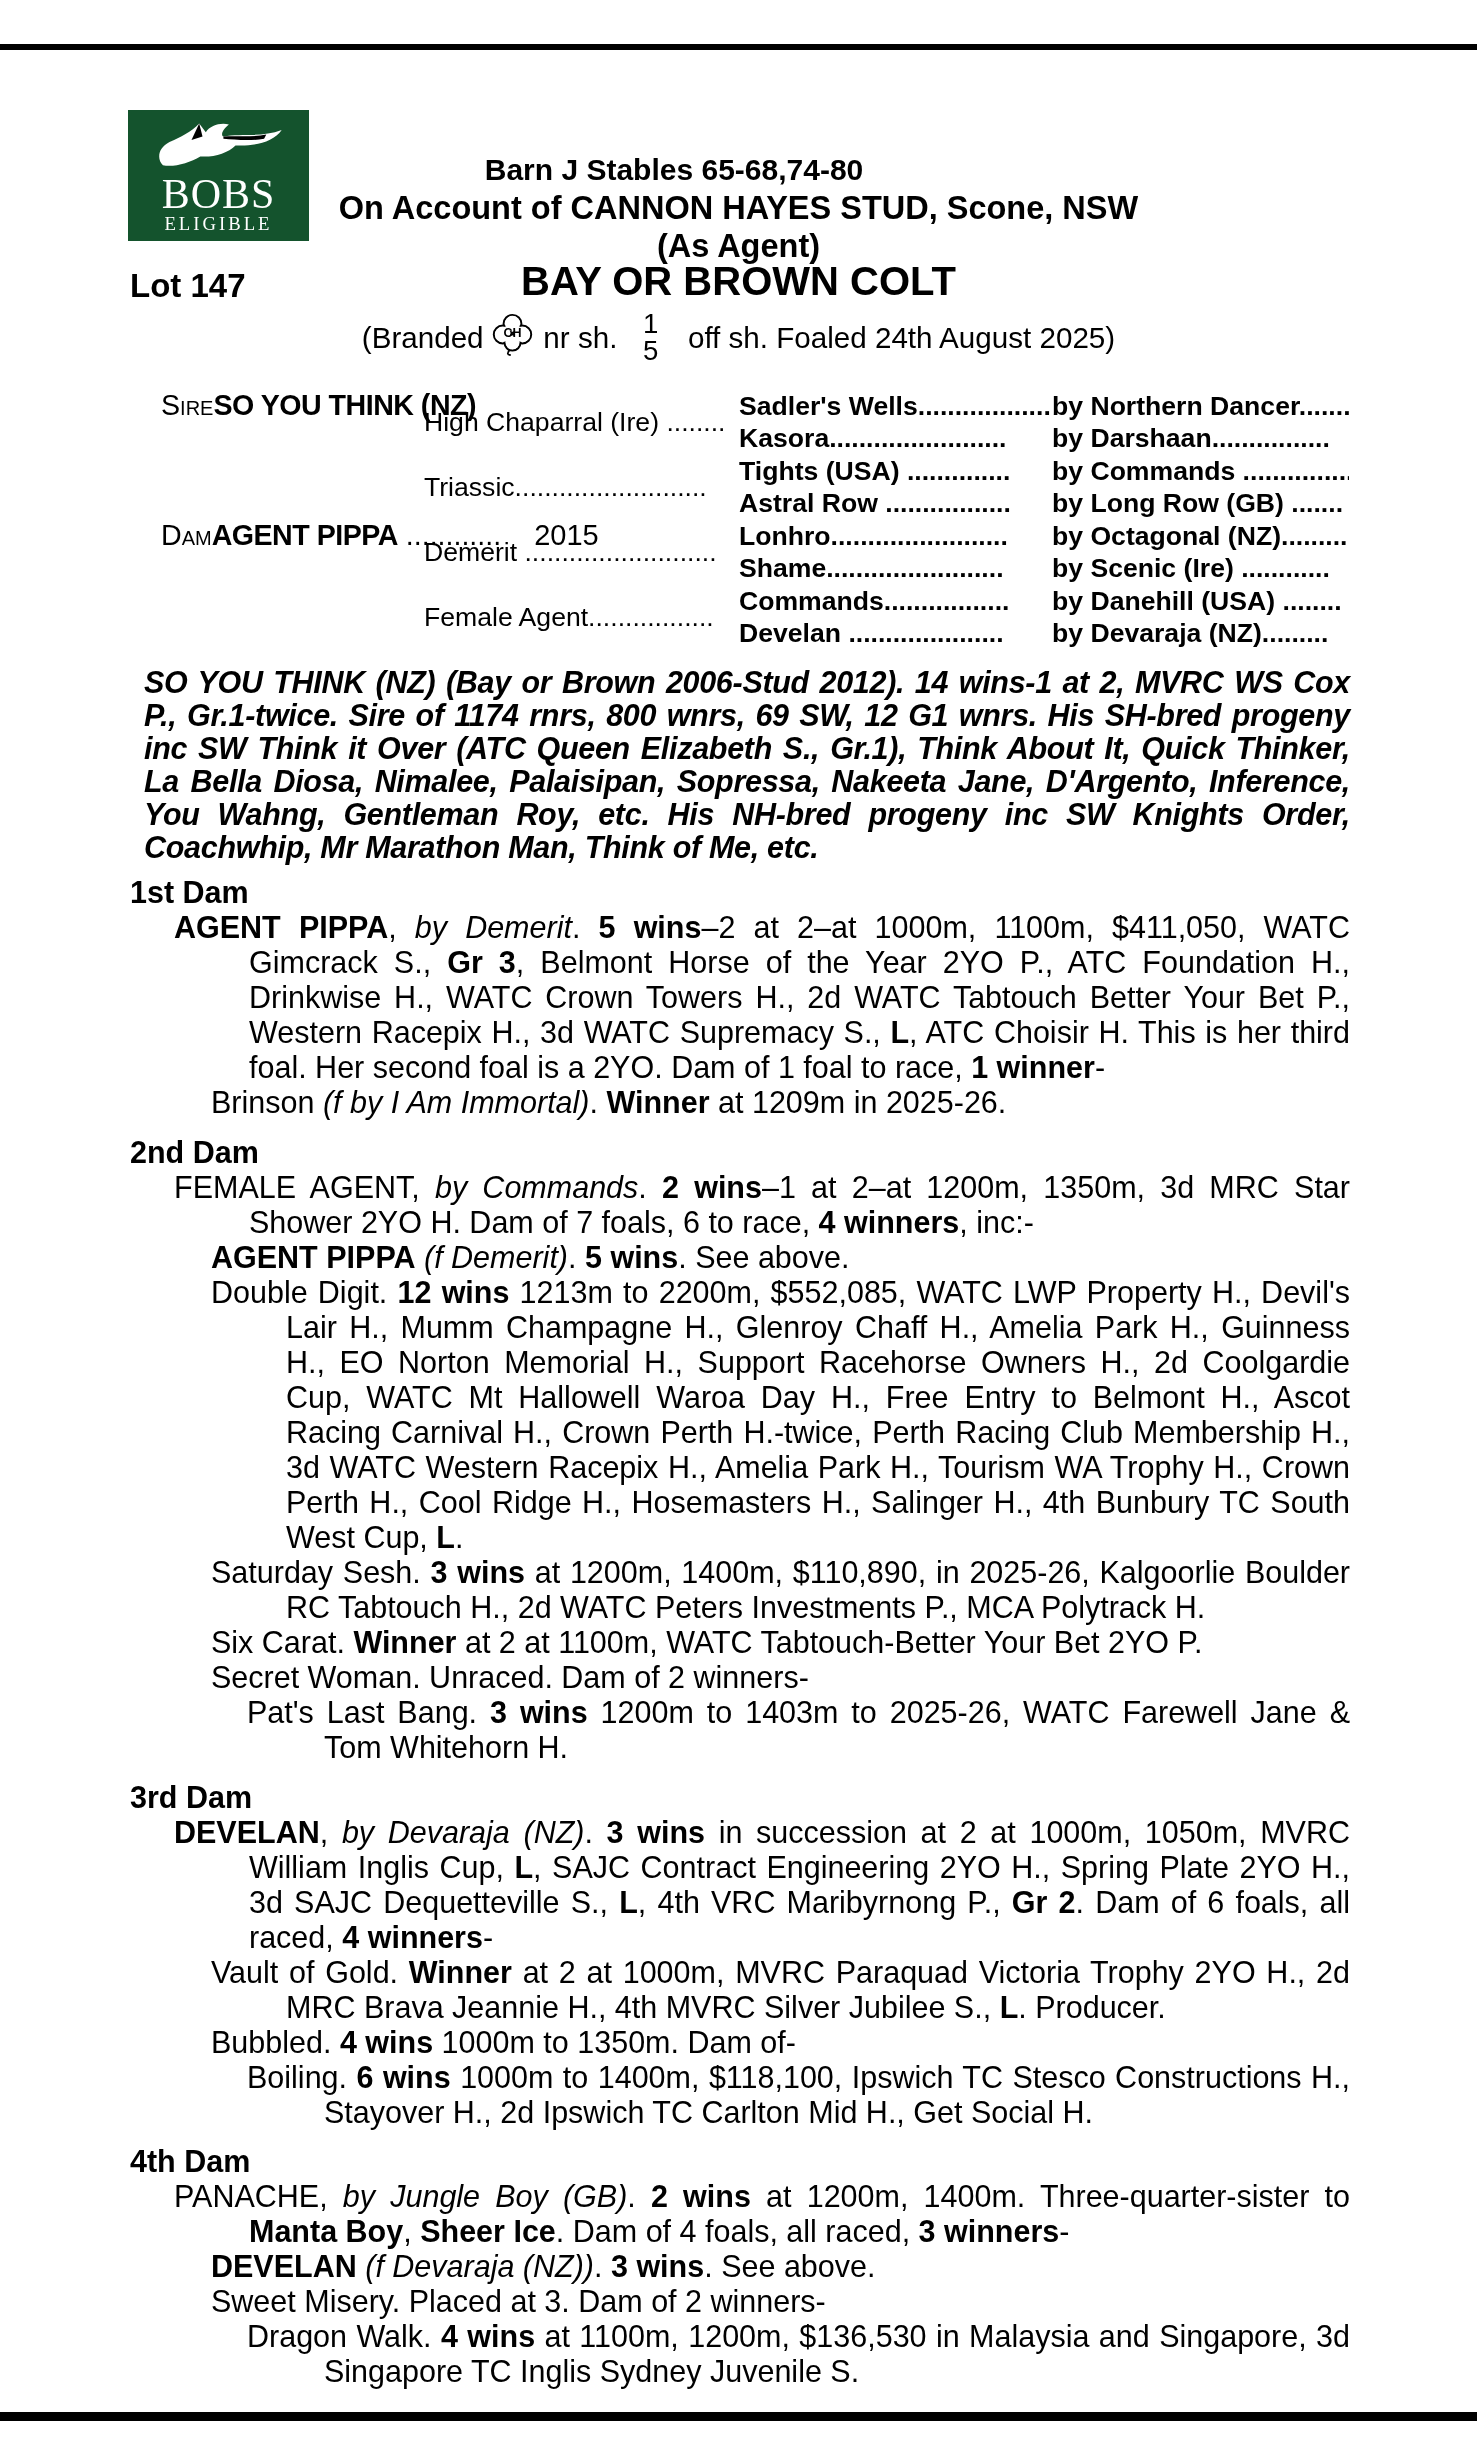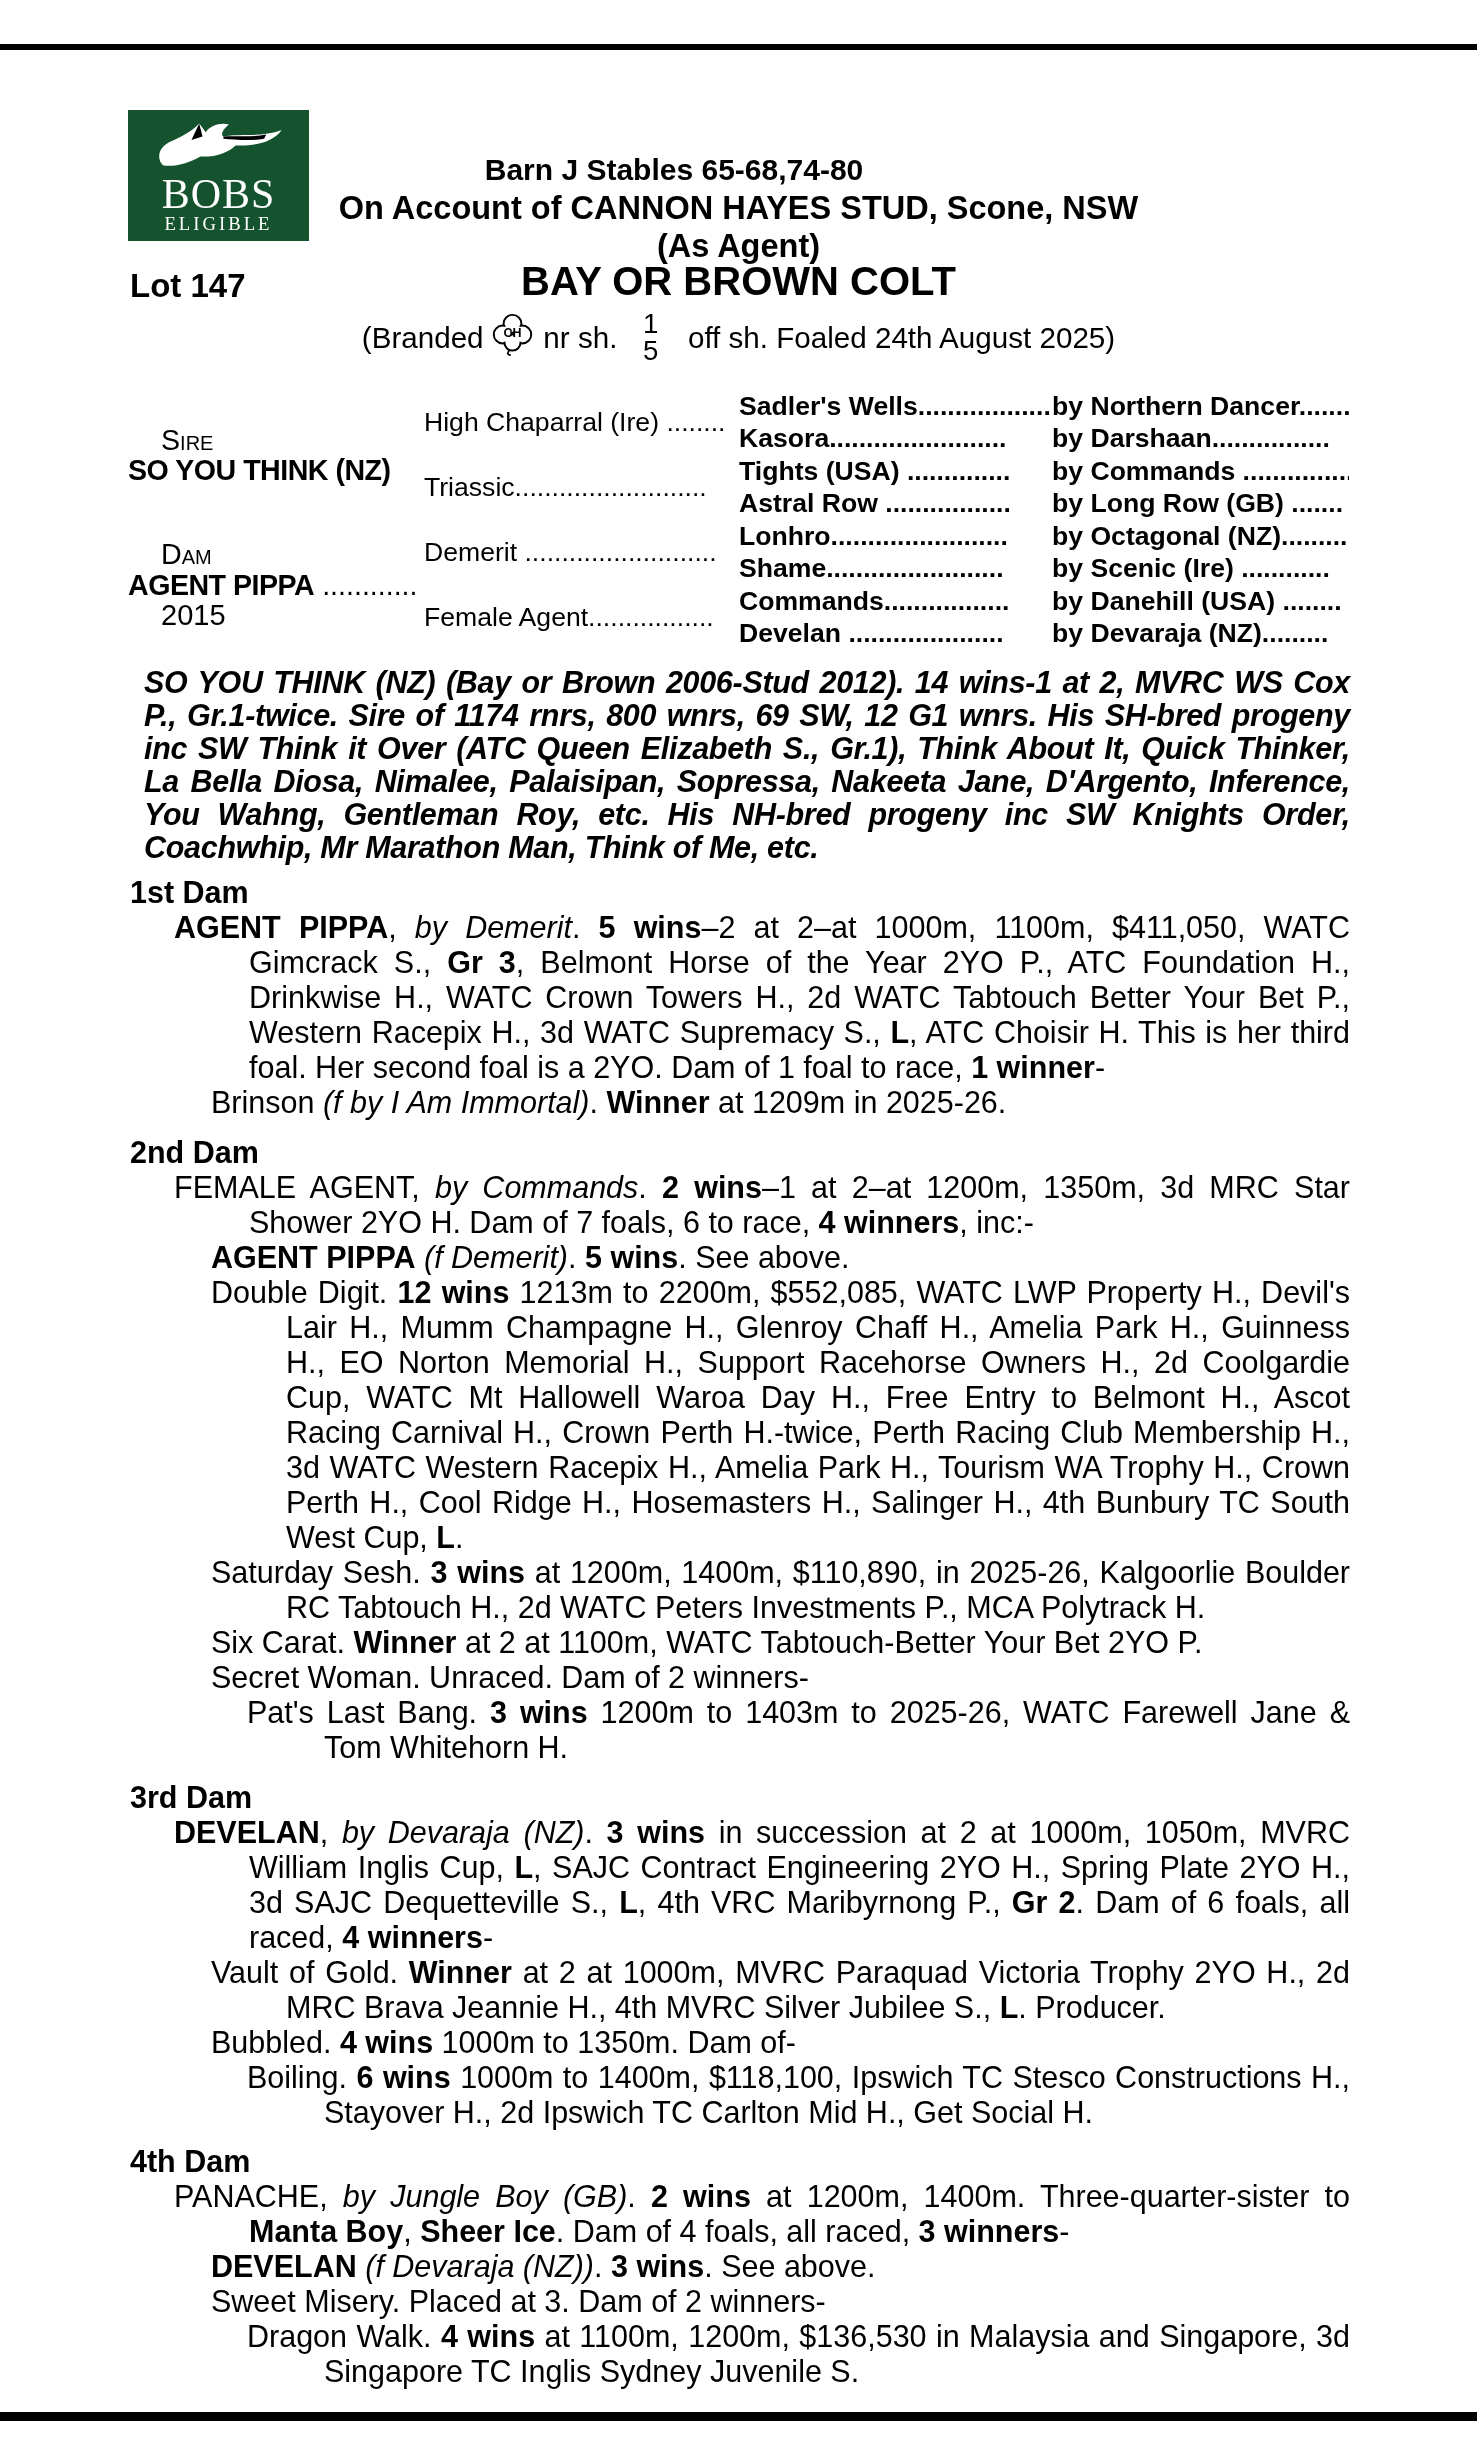--- a/index.html
+++ b/index.html
@@ -29,21 +29,21 @@
   .frac{display:inline-flex;flex-direction:column;align-items:center;font-size:27.6px;line-height:26.6px;
         margin:0 29.6px 0 25.6px;}
 
   
   .ped{position:absolute;top:390px;left:128px;width:1221px;height:260px;display:flex;font-size:26.6px;}
   .ped .col{display:flex;flex-direction:column;}
   .c1{width:296px;}
   .c2{width:315px;}
   .c3{width:313px;}
   .c4{width:297px;}
-  .g1{height:130px;display:flex;flex-direction:column;justify-content:center;}
+  .g1{height:130px;display:flex;flex-direction:row;justify-content:flex-start;}
   .g1label{font-variant:small-caps;font-size:28.6px;padding-left:33px;line-height:30.5px;}
   .g1name{font-weight:700;font-size:28.6px;letter-spacing:-0.5px;line-height:30.5px;white-space:nowrap;}
   .g1name .dots{font-weight:400;letter-spacing:0;}
   .g1year{font-size:29px;padding-left:33px;line-height:30.5px;}
   .g2cell{height:65px;display:flex;align-items:center;white-space:nowrap;overflow:hidden;}
   .g3cell,.g4cell{height:32.5px;display:flex;align-items:center;white-space:nowrap;overflow:hidden;font-weight:bold;}
 
   
   .blurb{position:absolute;top:666px;left:144px;width:1206px;font-weight:700;font-style:italic;
          font-size:30.5px;line-height:33px;text-align:justify;letter-spacing:-0.3px;}

